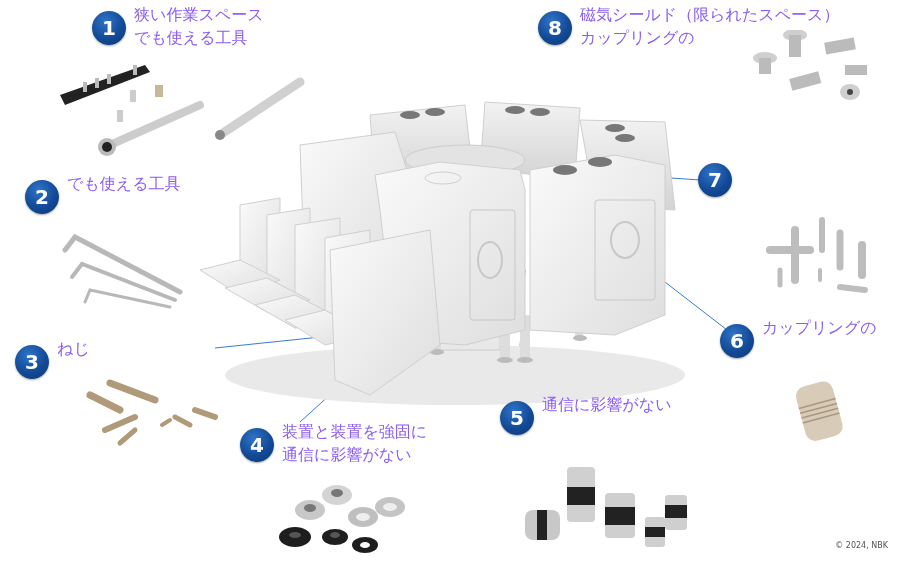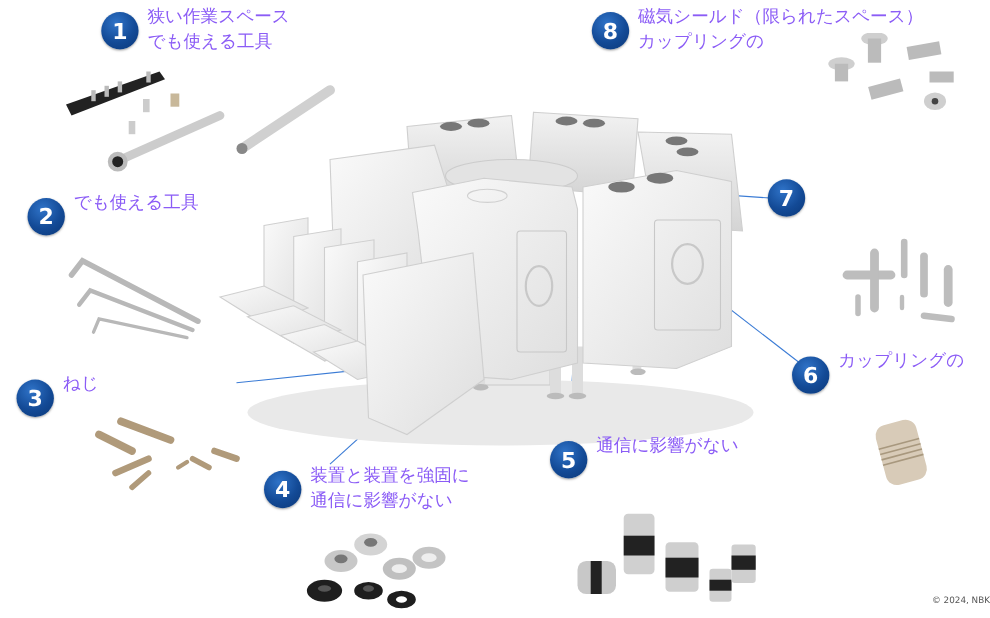--- a/index.html
+++ b/index.html
@@ -10,21 +10,21 @@
 
   .callout { position:absolute; display:flex; align-items:flex-start; }
   .badge { width:34px; height:34px; border-radius:50%;
            background:radial-gradient(circle at 40% 30%, #2f73c8 0%, #134a96 55%, #0b3777 100%);
            color:#fff; font-weight:bold; font-size:20px; line-height:34px; text-align:center;
            box-shadow:0 1px 2px rgba(0,0,0,.35); flex:0 0 34px; margin-top:8px; }
   .label { color:#8b5cf6; font-size:16px; line-height:23px; margin-left:8px; white-space:nowrap; font-weight:400; }
   .label span { display:block; }
 
   .product { position:absolute; }
-  .copyright { position:absolute; right:0; bottom:12px; font-size:8px; color:#555;margin-left:12px; }
+  .copyright { position:absolute; right:12px; bottom:12px; font-size:8px; color:#555;margin-left:12px; }
 
   
   .machine { position:absolute; left:195px; top:90px; width:510px; height:320px; }
 </style>
 </head>
 <body>
 
 <div class="stage">
 
   <svg class="lines" viewBox="0 0 900 562">

